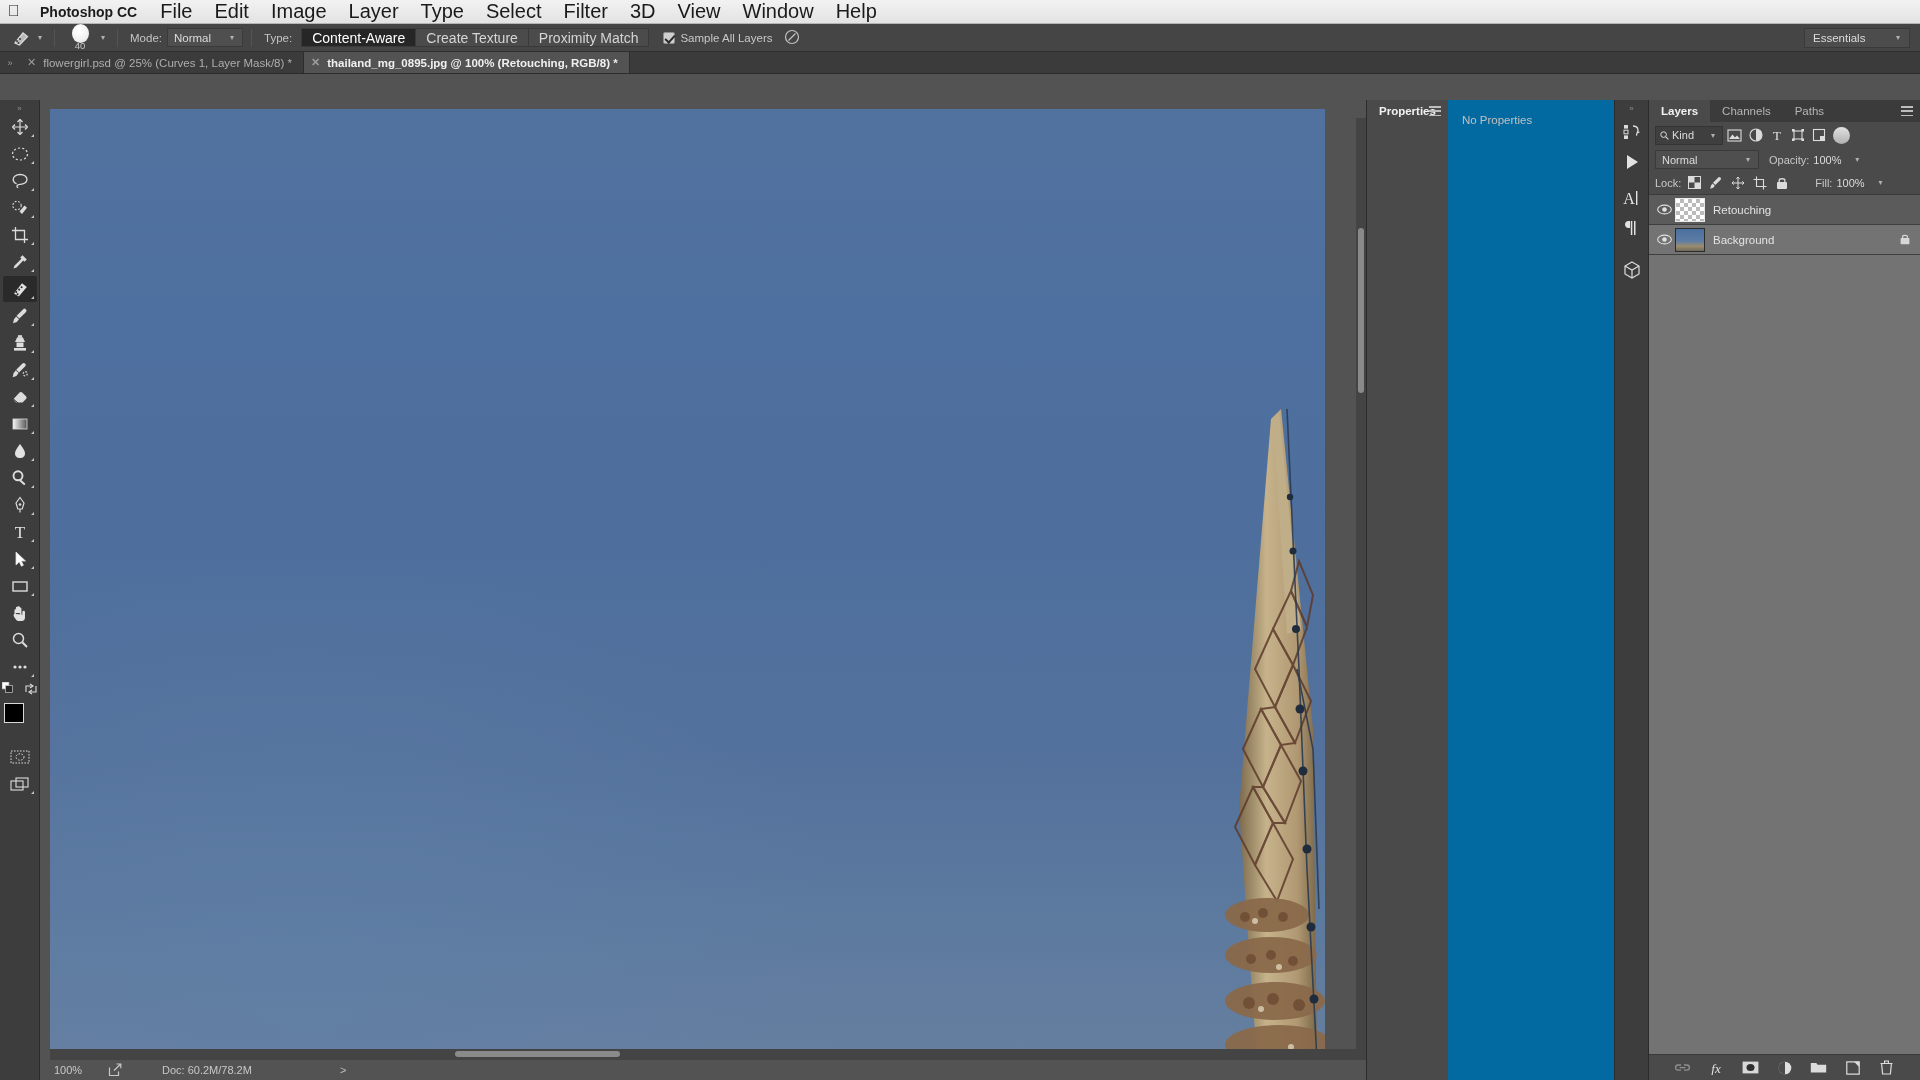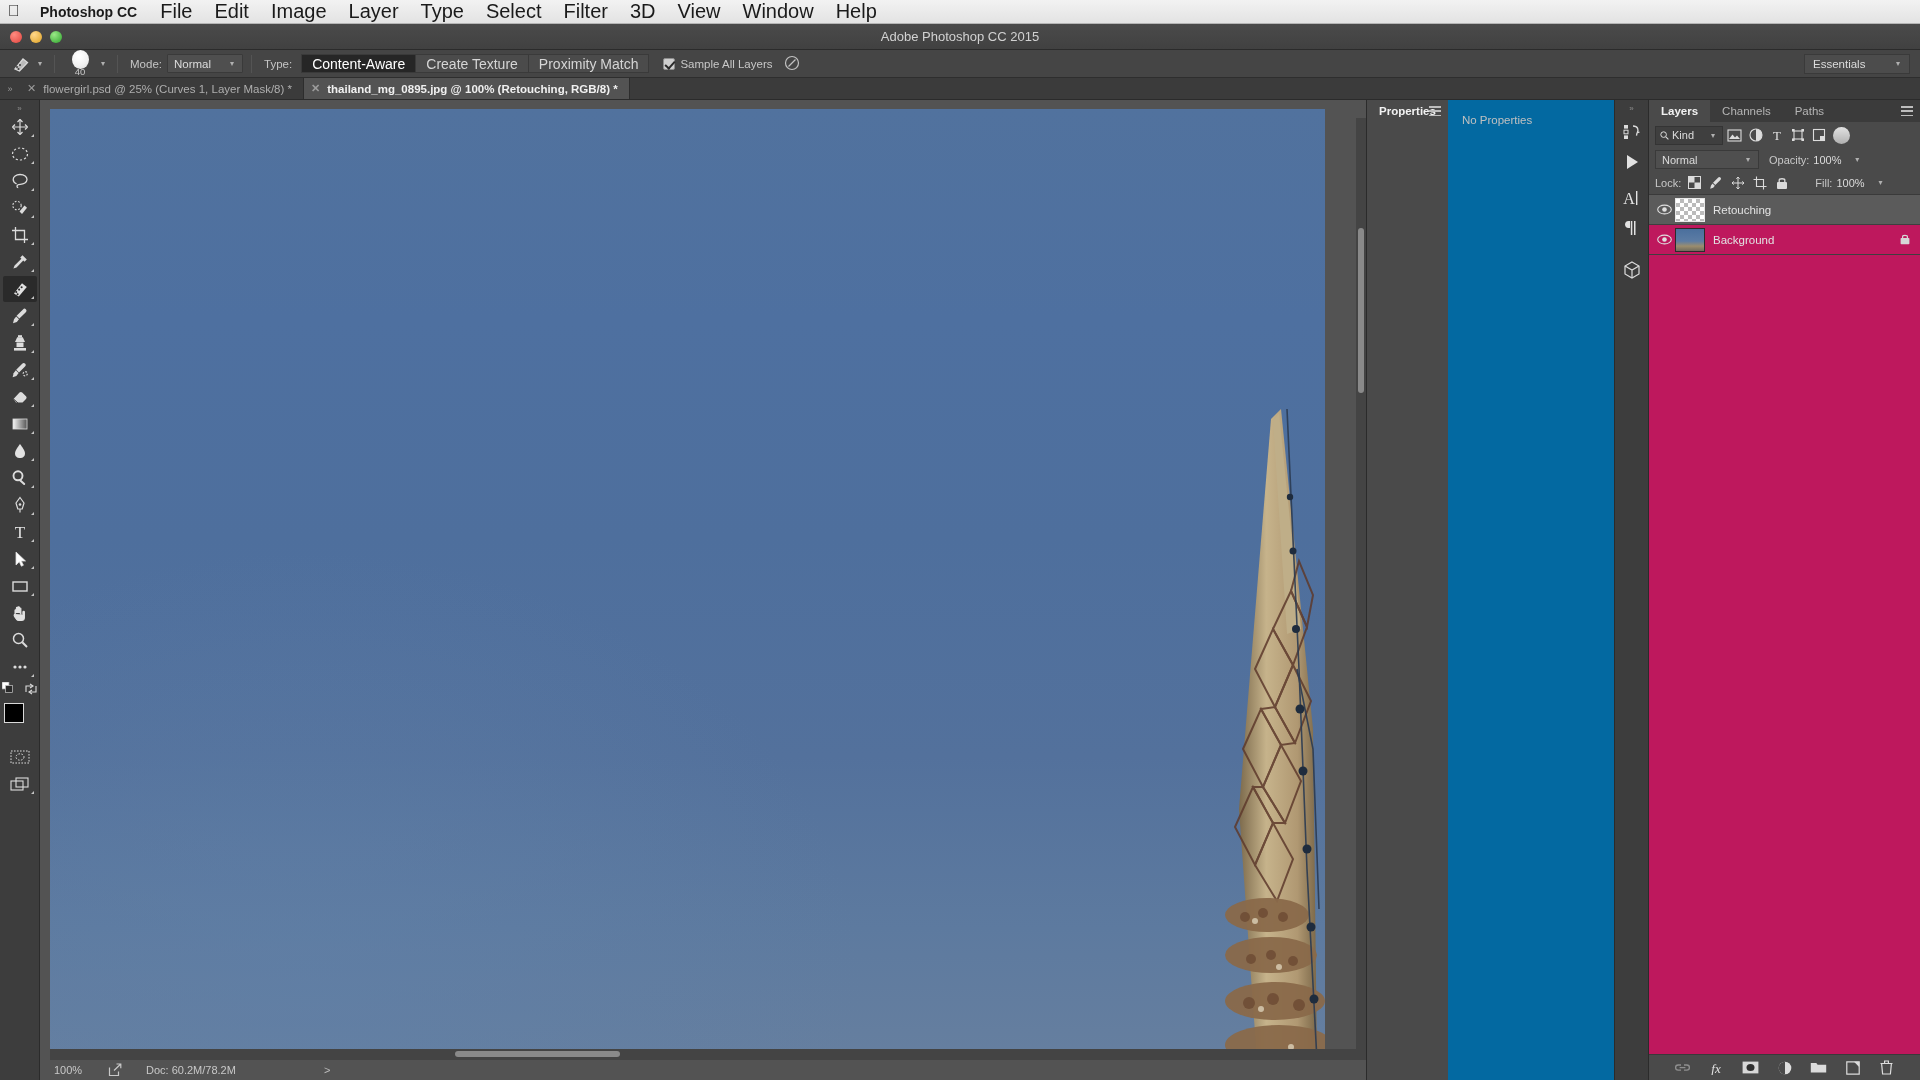--- a/index.html
+++ b/index.html
@@ -186,21 +186,21 @@
   .h-scroll .thumb { position: absolute; left: 405px; top: 2px; width: 165px;
                      height: 6px; background: #8a8a8a; border-radius: 3px; }
 
   .status-bar {
     height: 20px; display: flex; align-items: center;
     font-size: 11px; color: #c8c8c8; padding-left: 14px;
     background: #535353;
   }
   .status-zoom { width: 54px; }
   .status-share { width: 34px; display:flex; align-items:center; }
-  .status-doc { margin-left: 4px; }
+  .status-doc { margin-left: 20px; }
   .status-arrow { margin-left: 88px; color: #bdbdbd; font-size: 11px; }
 
   
   .props-dock {
     width: 248px; background: #4a4a4a; border-left: 1px solid #2b2b2b;
     display: flex; flex-direction: row;
   }
   .panel-tabbar {
     height: 22px; background: #3b3b3b; display: flex; align-items: stretch;
     font-size: 11.5px; position: relative;
@@ -246,21 +246,21 @@
     font-size: 11px; color: #c8c8c8; gap: 4px;
   }
   .blend-select {
     height: 19px; width: 104px; background: #4f4f4f; border: 1px solid #3a3a3a;
     display:flex; align-items:center; justify-content:space-between;
     padding: 0 4px 0 6px; color: #dcdcdc; font-size: 11px;
   }
   .val-box { color: #dcdcdc; font-size: 11px; min-width: 34px; }
   .lock-ico { width: 18px; height: 18px; display:flex; align-items:center;
               justify-content:center; }
-  .layer-list { flex: 1; background: #be185d; border-top: 1px solid #3a3a3a; }
+  .layer-list { flex: 1; background: #737373; border-top: 1px solid #3a3a3a; }
   .layer-row {
     height: 30px; display: flex; align-items: center;
     border-bottom: 1px solid #3f3f3f; padding-left: 4px;
   }
   .layer-row.selected { background: #5b5b5b; }
   .eye { width: 22px; display:flex; align-items:center; justify-content:center; }
   .layer-thumb {
     width: 30px; height: 24px; border: 1px solid #2b2b2b; margin-right: 8px;
     position: relative; overflow: hidden;
   }
@@ -301,28 +301,20 @@
   <div class="mi">Select</div>
   <div class="mi">Filter</div>
   <div class="mi">3D</div>
   <div class="mi">View</div>
   <div class="mi">Window</div>
   <div class="mi">Help</div>
 </div>
 
 <div class="ps-window">
 
-  <div class="title-bar">
-    <div class="traffic">
-      <div class="tl red"></div>
-      <div class="tl yellow"></div>
-      <div class="tl green"></div>
-    </div>
-    <div class="title-text">Adobe Photoshop CC 2015</div>
-  </div>
 
   <div class="options-bar">
     <div class="opt-tool-icon">
       <svg width="20" height="18" viewBox="0 0 20 18">
         <g fill="none" stroke="#d8d8d8" stroke-width="1.3">
           <path d="M4 14 L12 4 L16.5 7.5 L8.5 16 Z" fill="#b9b9b9"></path>
         </g>
         <circle cx="6" cy="12" r="1" fill="#3d3d3d"></circle>
         <circle cx="9" cy="10" r="1" fill="#3d3d3d"></circle>
         <circle cx="7.5" cy="14" r="1" fill="#3d3d3d"></circle>

